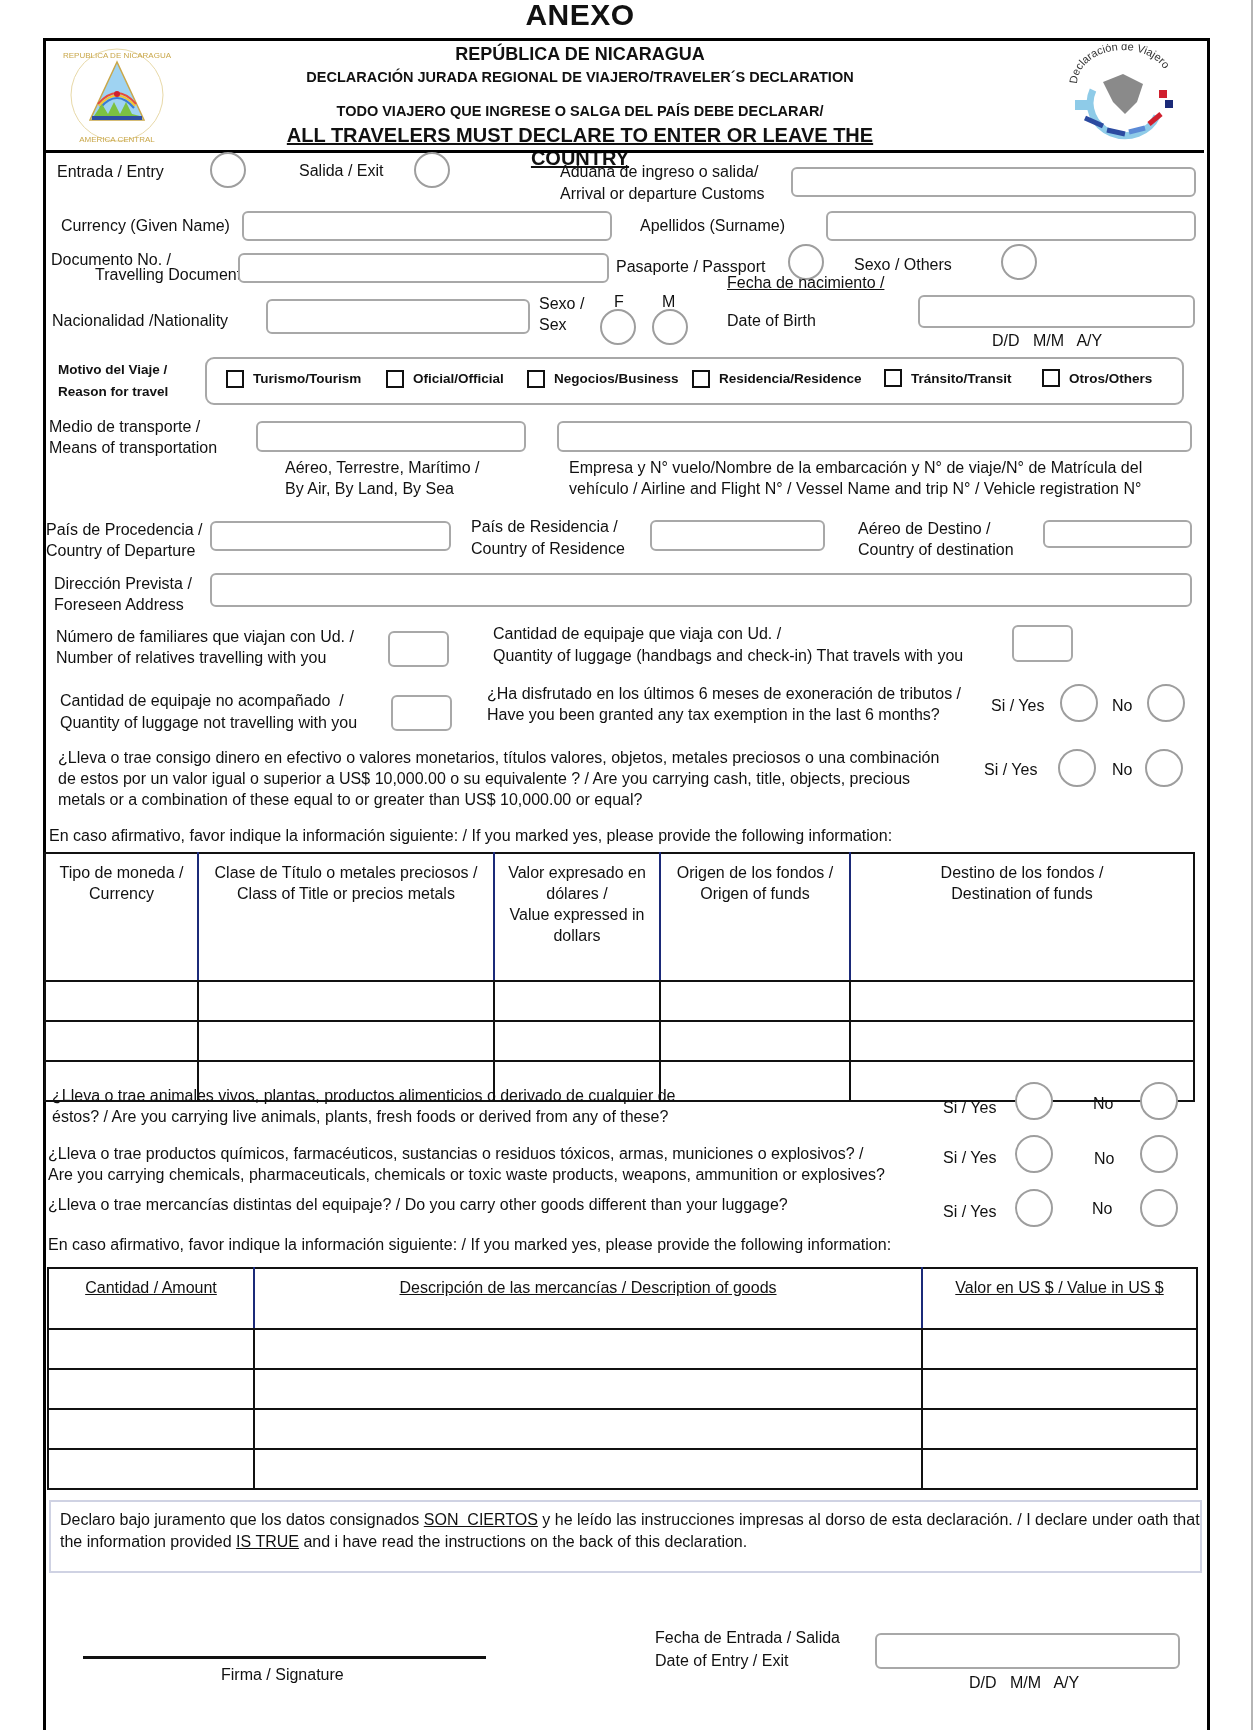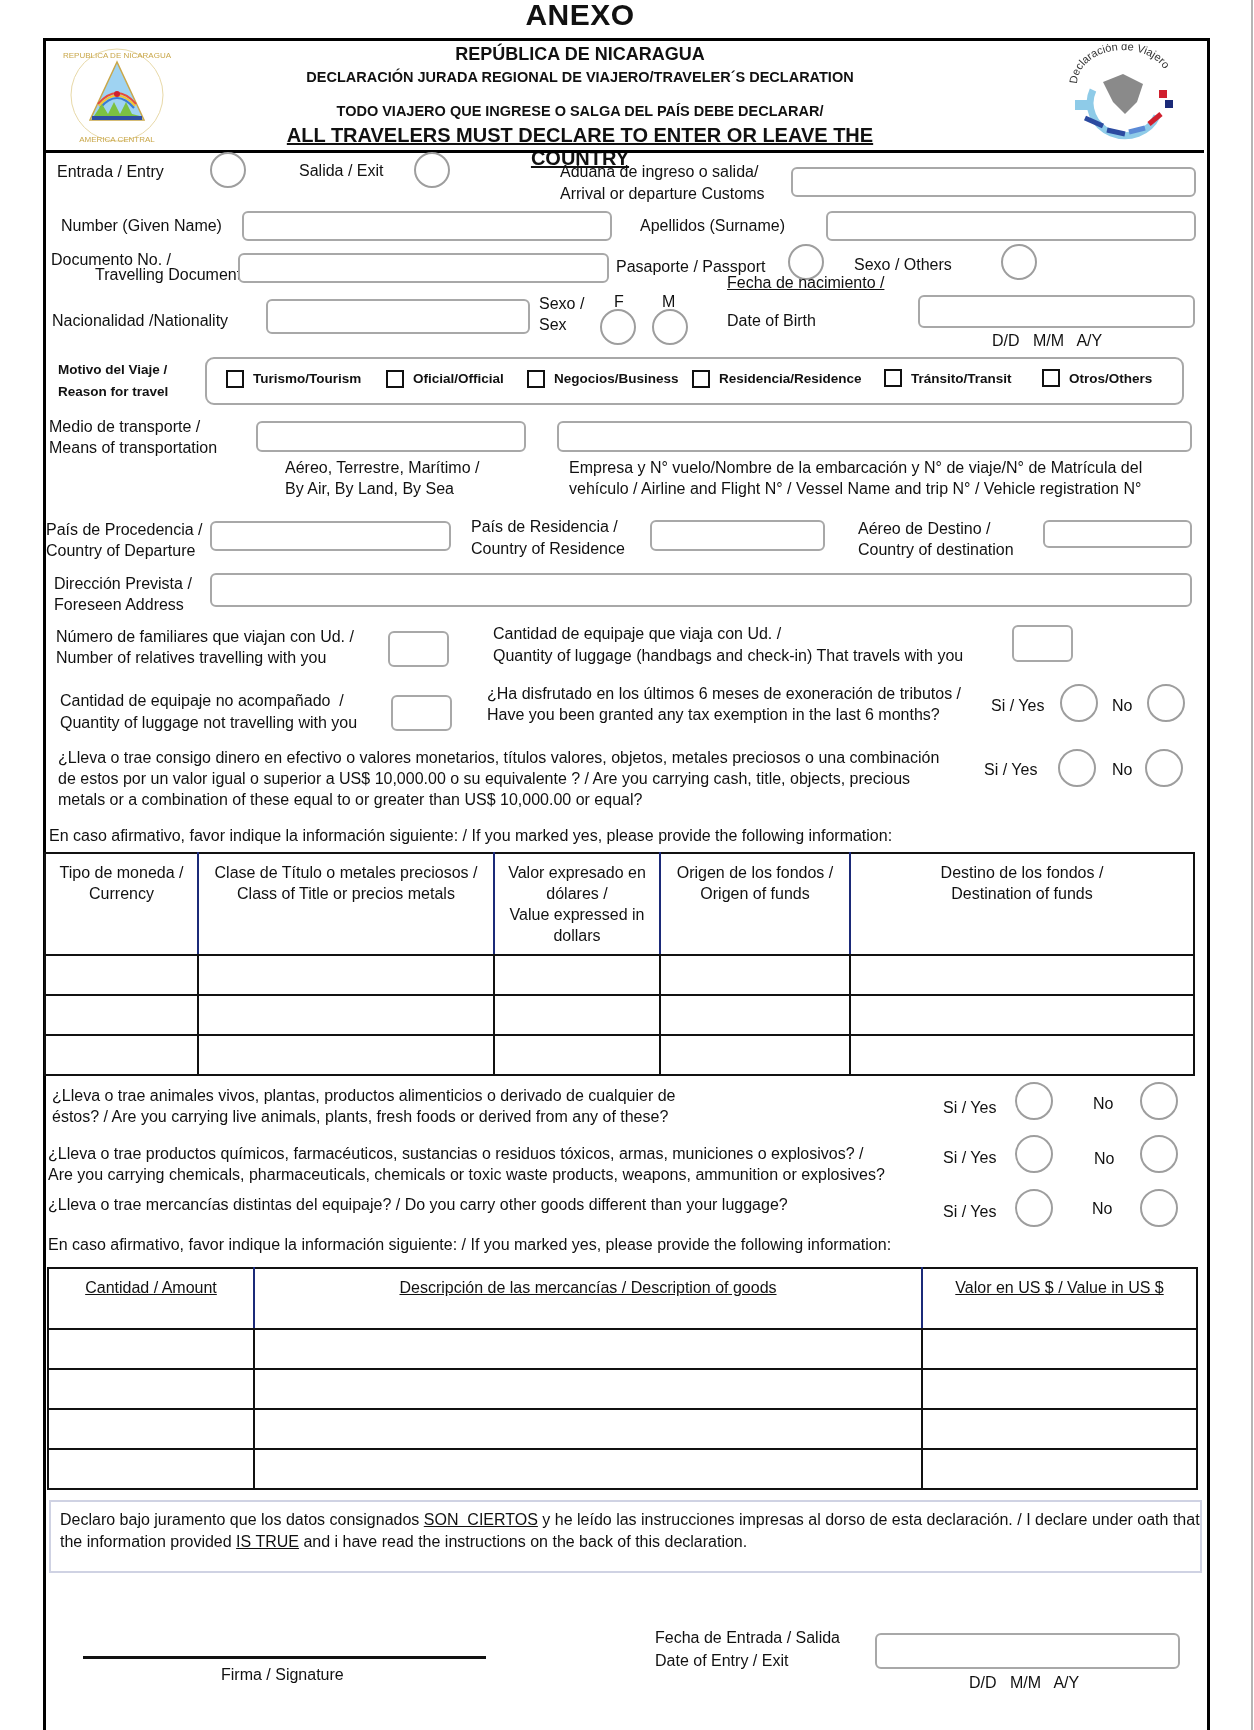--- a/index.html
+++ b/index.html
@@ -88,21 +88,21 @@
 <div class="header-rule"></div>
 
 <div class="lbl" style="left:57px;top:161px;">Entrada / Entry</div>
 <div class="radio" style="left:210px;top:152px;"></div>
 <div class="lbl" style="left:299px;top:160px;">Salida / Exit</div>
 <div class="radio" style="left:414px;top:152px;"></div>
 <div class="lbl" style="left:560px;top:161px;">Aduana de ingreso o salida/</div>
 <div class="lbl" style="left:560px;top:183px;">Arrival or departure Customs</div>
 <input class="field" style="left: 791px; top: 167px; width: 405px; height: 30px;" value="">
 
-<div class="lbl" style="left:61px;top:215px;">Number (Given Name)</div>
+<div class="lbl" style="left:61px;top:215px;">Currency (Given Name)</div>
 <input class="field" style="left: 242px; top: 211px; width: 370px; height: 30px;" value="">
 <div class="lbl" style="left:640px;top:215px;">Apellidos (Surname)</div>
 <input class="field" style="left: 826px; top: 211px; width: 370px; height: 30px;" value="">
 
 <div class="lbl" style="left:51px;top:249px;">Documento No. /</div>
 <div class="lbl" style="left:51px;top:264px;margin-left:44px;">Travelling Document No.</div>
 <input class="field" style="left: 238px; top: 253px; width: 371px; height: 30px;" value="">
 <div class="lbl" style="left:616px;top:240px;margin-top:16px;">Pasaporte / Passport</div>
 <div class="radio" style="left:788px;top:244px;"></div>
 <div class="lbl" style="left:854px;top:254px;">Sexo / Others</div>
@@ -191,21 +191,21 @@
 
 <table class="grid" style="left:44px;top:852px;width:1149px;">
   <colgroup>
     <col style="width:153px">
       <col style="width:296px">
       <col style="width:166px">
       <col style="width:190px">
       <col style="width:344px">
   </colgroup>
   <thead>
-    <tr style="height:102px;">
+    <tr style="height:128px;">
       <th class="navy-r"><span>Tipo de moneda /</span><br><span>Currency</span></th>
       <th class="navy-r"><span>Clase de Título o metales preciosos /</span><br><span>Class of Title or precios metals</span></th>
       <th class="navy-r"><span>Valor expresado en</span><br><span>dólares /</span><br><span>Value expressed in</span><br><span>dollars</span></th>
       <th class="navy-r"><span>Origen de los fondos /</span><br><span>Origen of funds</span></th>
       <th><span>Destino de los fondos /</span><br><span>Destination of funds</span></th>
     </tr>
   </thead>
   <tbody id="funds-body">
       <tr style="height: 40px;">
         <td><input value="" style="height: 36px;"></td>

